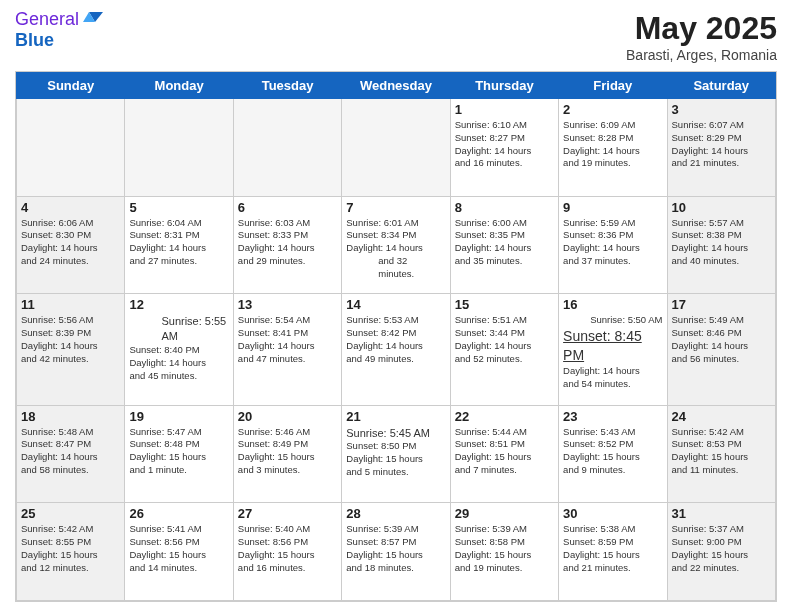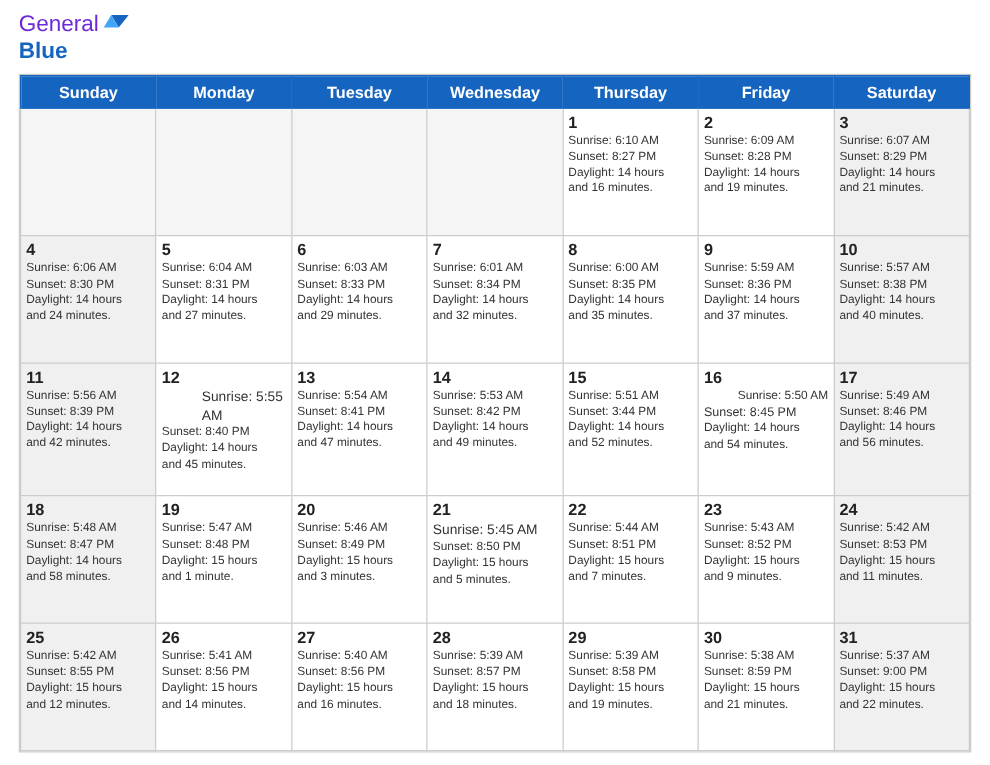--- a/index.html
+++ b/index.html
@@ -95,20 +95,24 @@
         <div style="display:flex;align-items:center;">
           <div style="font-size:18px;font-weight:normal;color:#6d28d9;line-height:1.1;">General</div>
           <svg width="22" height="22" viewBox="0 0 22 22" style="margin-left:2px;margin-top:-2px;">
             <polygon points="8,4 22,4 14,14" fill="#1565C0"></polygon>
             <polygon points="8,4 14,14 2,14" fill="#42A5F5"></polygon>
           </svg>
         </div>
         <div style="font-size:18px;font-weight:bold;color:#1565C0;">Blue</div>
       </div>
     </div>
+    <div class="title-block">
+      <div class="month-title">May 2025</div>
+      <div class="location">Barasti, Arges, Romania</div>
+    </div>
   </div>
 
   <div class="calendar">
     <table>
       <thead>
         <tr>
         <th class="day-header">Sunday</th>
             <th class="day-header">Monday</th>
             <th class="day-header">Tuesday</th>
             <th class="day-header">Wednesday</th>
@@ -165,21 +169,21 @@
               <div style="font-size: 9.5px; line-height: 1.35;">Sunrise: 6:03 AM</div>
               <div style="font-size: 9.5px; line-height: 1.35;">Sunset: 8:33 PM</div>
               <div style="font-size: 9.5px; line-height: 1.35;">Daylight: 14 hours</div>
               <div style="font-size: 9.5px; line-height: 1.35;">and 29 minutes.</div>
             </td>
             <td class="cal-cell">
               <span class="day-num">7</span>
               <div style="font-size: 9.5px; line-height: 1.35;">Sunrise: 6:01 AM</div>
               <div style="font-size: 9.5px; line-height: 1.35;">Sunset: 8:34 PM</div>
               <div style="font-size: 9.5px; line-height: 1.35;">Daylight: 14 hours</div>
-              <div style="font-size: 9.5px; line-height: 1.35;">and 32 minutes.</div>
+              <div style="font-size: 9.5px; line-height: 1.35; margin-left: 32px;">and 32 minutes.</div>
             </td>
             <td class="cal-cell">
               <span class="day-num">8</span>
               <div style="font-size: 9.5px; line-height: 1.35;">Sunrise: 6:00 AM</div>
               <div style="font-size: 9.5px; line-height: 1.35;">Sunset: 8:35 PM</div>
               <div style="font-size: 9.5px; line-height: 1.35;">Daylight: 14 hours</div>
               <div style="font-size: 9.5px; line-height: 1.35;">and 35 minutes.</div>
             </td>
             <td class="cal-cell">
               <span class="day-num">9</span>
@@ -228,21 +232,21 @@
             <td class="cal-cell">
               <span class="day-num">15</span>
               <div style="font-size: 9.5px; line-height: 1.35;">Sunrise: 5:51 AM</div>
               <div style="font-size: 9.5px; line-height: 1.35;">Sunset: 3:44 PM</div>
               <div style="font-size: 9.5px; line-height: 1.35;">Daylight: 14 hours</div>
               <div style="font-size: 9.5px; line-height: 1.35;">and 52 minutes.</div>
             </td>
             <td class="cal-cell">
               <span class="day-num">16</span>
               <div style="font-size: 9.5px; line-height: 1.35; text-align: right;">Sunrise: 5:50 AM</div>
-              <div style="font-size: 10px; line-height: 1.35;">Sunset: 8:45 PM</div>
+              <div style="font-size: 14px; line-height: 1.35; text-decoration: underline;">Sunset: 8:45 PM</div>
               <div style="font-size: 9.5px; line-height: 1.35;">Daylight: 14 hours</div>
               <div style="font-size: 9.5px; line-height: 1.35;">and 54 minutes.</div>
             </td>
             <td class="cal-cell weekend">
               <span class="day-num">17</span>
               <div style="font-size: 9.5px; line-height: 1.35;">Sunrise: 5:49 AM</div>
               <div style="font-size: 9.5px; line-height: 1.35;">Sunset: 8:46 PM</div>
               <div style="font-size: 9.5px; line-height: 1.35;">Daylight: 14 hours</div>
               <div style="font-size: 9.5px; line-height: 1.35;">and 56 minutes.</div>
             </td>

